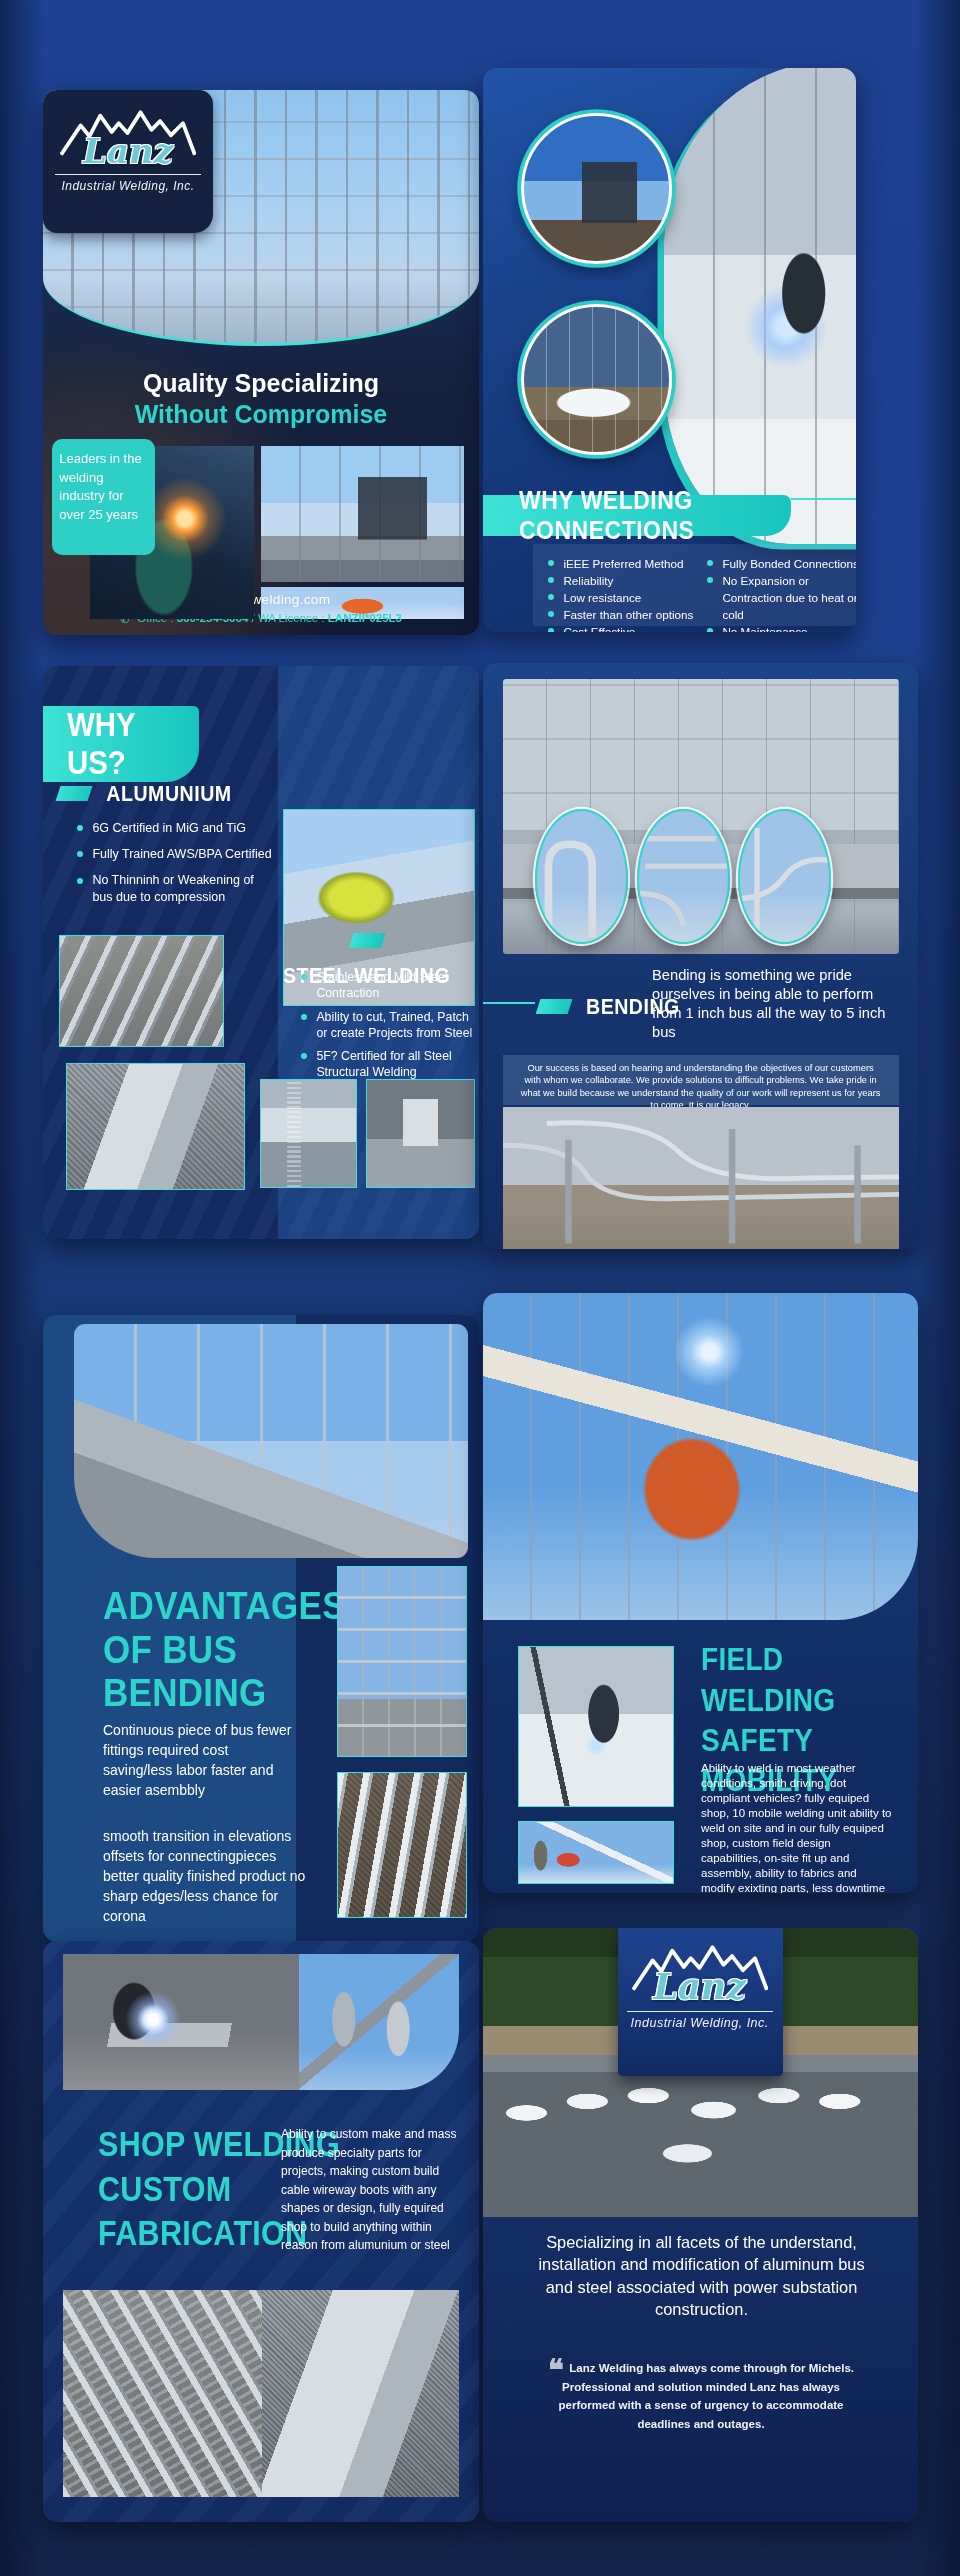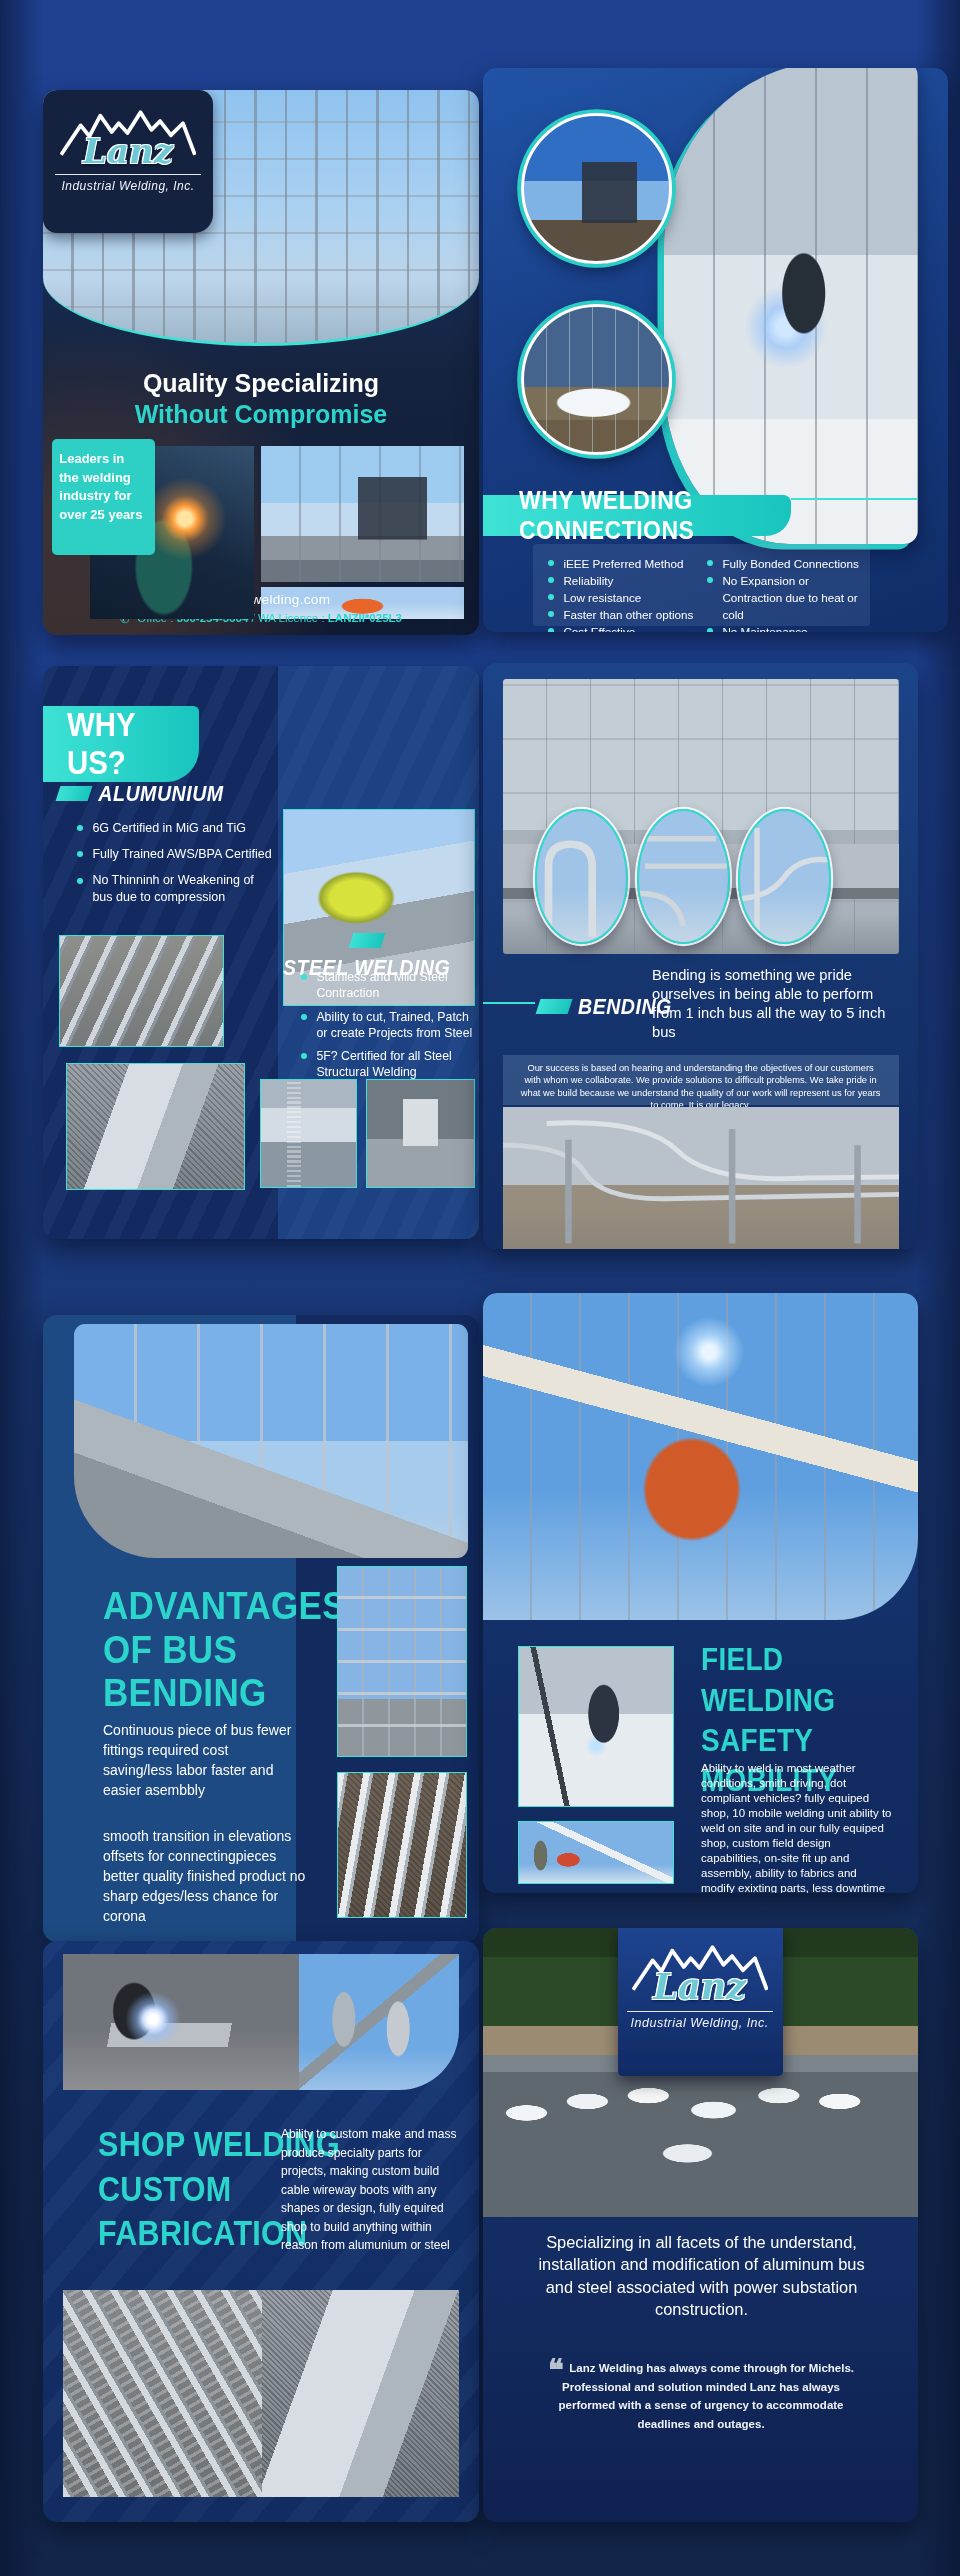--- a/index.html
+++ b/index.html
@@ -45,40 +45,40 @@
   .p1-hero{left:0;top:0;width:436px;height:256px;border-radius:14px 14px 52% 52%/14px 14px 71px 71px;
     border-bottom:3.8px solid var(--teal-br);
     background:
       repeating-linear-gradient(90deg,transparent 0 28px,rgba(125,136,148,.65) 28px 30.5px),
       repeating-linear-gradient(0deg,transparent 0 35px,rgba(150,160,172,.55) 35px 37px),
       linear-gradient(180deg,#8fc3ef 0%,#a9d0f1 45%,#bcd5ea 75%,#9db6c9 100%);}
   .p1-logobox{left:0;top:0;width:170px;height:143px;background:#14223f;border-radius:14px 14px 18.5px 14px;
     box-shadow:0 5.5px 13.6px rgba(0,0,20,.45);}
   .p1 .headline1{left:0;top:279px;width:100%;font-size:25px;font-weight:700;}
   .p1 .headline2{left:0;top:310px;width:100%;font-size:25px;font-weight:700;color:var(--teal);}
-  .badge{left:8.7px;top:349px;width:103px;height:116px;background:#2ed0c5;color:#fff;font-weight:700;
-    font-size:13px;line-height:18.5px;padding:11px 7.6px;border-radius:5px;z-index:3;}
+  .badge{left:8.7px;top:349px;width:103px;height:116px;background:#2ed0c5;color:#fff;font-weight:400;
+    font-size:13px;line-height:18.5px;padding:11px 7.6px;border-radius:10px;z-index:3;}
   .ph-dusk{left:47px;top:356px;width:164px;height:173px;z-index:2;
     background:radial-gradient(circle at 58% 42%,#ffe3a0 0 5%,#ff9d3b 9%,rgba(255,150,50,.35) 17%,transparent 30%),
       radial-gradient(ellipse 49px 82px at 45% 70%,#1f5e57 0 55%,transparent 60%),
       linear-gradient(200deg,#32506e 0%,#16283f 55%,#101d30 100%);}
   .ph-transformer1{left:218px;top:356px;width:203px;height:136px;
     background:linear-gradient(90deg,transparent 0 48%,rgba(40,48,60,.85) 48% 82%,transparent 82%) 0 42%/100% 46% no-repeat,
       repeating-linear-gradient(90deg,transparent 0 38px,rgba(120,130,145,.5) 38px 40px),
       linear-gradient(180deg,#9ecbf0 0 42%,#c2daf0 42% 66%,#8d969e 66% 84%,#6b7680 84% 100%);}
   .ph-lift1{left:218px;top:497px;width:203px;height:32px;
     background:radial-gradient(ellipse 33px 12px at 50% 60%,#e8662a 0 60%,transparent 65%),
       linear-gradient(180deg,#a8cdf0 0 50%,#cfe2f2 100%);}
   .p1 .site{left:0;top:502px;width:100%;font-size:13.6px;letter-spacing:0.3px;}
   .p1 .contact{left:0;top:521px;width:100%;font-size:11.5px;color:var(--teal);}
   .p1 .contact b{font-weight:700;}
   .phone-ic{display:inline-block;margin-right:4.4px;transform:translateY(0.5px);}
 
   
-  .p2{left:483px;top:68px;width:465px;height:564px;
+  .p2{left:483px;top:68px;width:373px;height:564px;
     background:linear-gradient(160deg,#2153a6 0%,#173c82 48%,#102c66 100%);}
   .circle{border-radius:50%;border:3.3px solid #fff;box-shadow:0 0 0 3.8px #27cfc6,0 7.6px 16.4px rgba(0,0,20,.45);position:absolute;overflow:hidden;}
   .c1{left:38px;top:45px;width:151px;height:151px;
     background:linear-gradient(90deg,transparent 0 40%,rgba(44,52,64,.9) 40% 78%,transparent 78%) 0 55%/100% 42% no-repeat,
       linear-gradient(180deg,#2f6ec2 0 45%,#7fb3e6 45% 72%,#5b4f41 72% 100%);}
   .c2{left:38px;top:236px;width:151px;height:151px;
     background:radial-gradient(ellipse 57px 22px at 48% 66%,#f3f6f8 0 62%,transparent 66%),
       repeating-linear-gradient(90deg,transparent 0 22px,rgba(200,210,220,.5) 22px 23px),
       linear-gradient(180deg,#44648e 0 55%,#7c6f58 55% 78%,#6b5d47 78% 100%);}
   .blob{left:181px;top:-6.5px;width:254px;height:482px;border-radius:164px 14px 14px 125px/180px 14px 14px 164px;
@@ -98,21 +98,21 @@
   .p2 .br{left:173px;width:158px;}
 
   
   .p3{left:43px;top:666px;width:436px;height:573px;
     background:
       repeating-linear-gradient(115deg,rgba(70,110,170,.12) 0 14px,transparent 14px 33px),
       linear-gradient(90deg,#132a61 0 54%,#1c4284 54% 100%);}
   .p3-banner{left:0;top:40px;width:156px;height:76px;background:linear-gradient(90deg,#3ee2d5,#18c5be);
     border-radius:0 5.5px 33px 0;display:flex;align-items:center;padding-left:24px;z-index:2;}
   .p3-banner .txt{font-size:29.4px;font-weight:700;color:#fff;transform:scaleY(1.1);}
-  .sec-hd{position:absolute;display:flex;align-items:center;gap:8px;font-style:italic;}
+  .sec-hd{position:absolute;display:flex;align-items:center;gap:16px;}
   .tab{width:32px;height:15.3px;background:linear-gradient(90deg,#3ee2d5,#18c5be);transform:skewX(-18deg);}
   .sec-hd .txt{font-size:19.6px;font-weight:700;color:#fff;letter-spacing:0.5px;transform:scaleY(1.1);}
   .alu-hd{left:15.3px;top:116px;}
   .alu-bullets{left:33px;top:154px;width:196px;font-size:12.5px;line-height:16.4px;}
   .alu-bullets li{margin-bottom:9.8px;}
   .ph-harness{left:240px;top:143px;width:192px;height:197px;
     background:
       radial-gradient(ellipse 65px 44px at 38% 45%,#d8e23c 0 40%,#9aa82e 55%,transparent 60%),
       linear-gradient(170deg,#a7cdf2 0 28%,#c2d9ee 28% 50%,#98a2ab 50% 72%,#b9c2ca 72% 100%);}
   .ph-jumpers{left:16.4px;top:269px;width:165px;height:112px;

